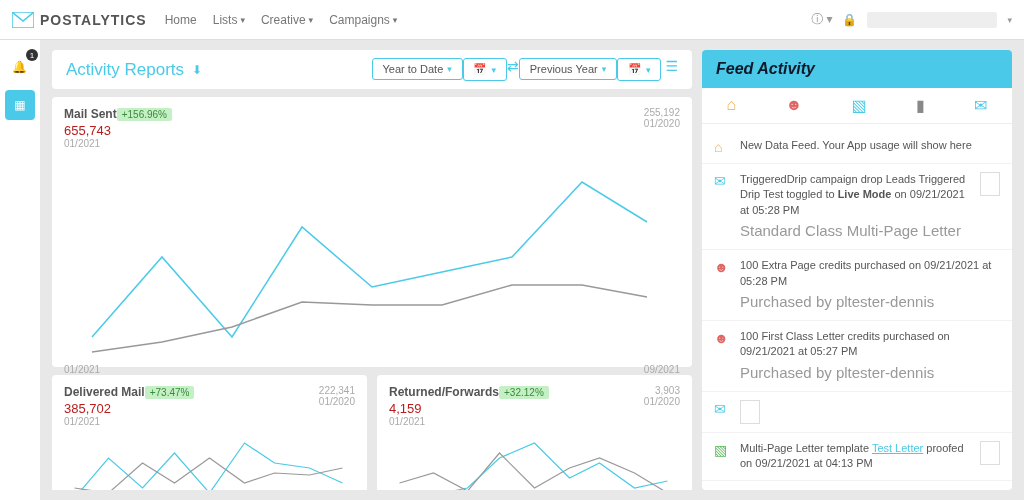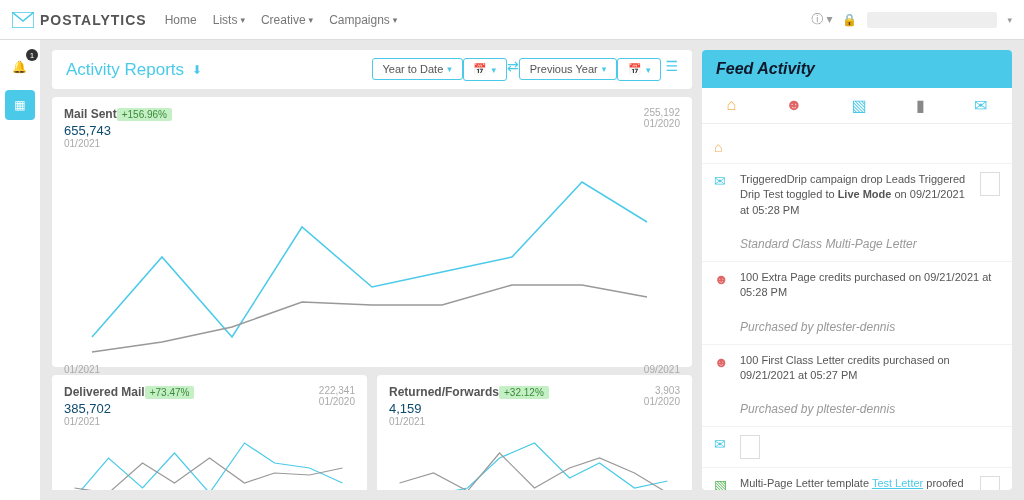--- a/index.html
+++ b/index.html
@@ -26,36 +26,36 @@
 .sel .caret{color:#4acae8}
 .swap{color:#4acae8;font-size:14px;cursor:pointer}
 .settings{color:#4acae8;font-size:14px;cursor:pointer;margin-left:4px}
 .card-row{display:flex;gap:10px}
 .card{background:#fff;border-radius:4px;padding:10px 12px;flex:1}
 .card.big{height:270px}
 .card.sm{height:130px;overflow:hidden}
 .c-hdr{display:flex;align-items:flex-start;justify-content:space-between}
 .c-title{font-size:12px;color:#555;font-weight:600}
 .badge{background:#c5f0c5;color:#3a8a3a;font-size:10px;padding:1px 5px;border-radius:2px;font-weight:normal}
-.c-val{color:#0c4a6e;font-size:13px;margin-top:2px}
+.c-val{color:#b91c1c;font-size:13px;margin-top:2px}
 .c-date{color:#aaa;font-size:10px}
 .c-right{text-align:right}
 .chart{width:100%;height:200px;margin-top:8px}
 .chart-sm{width:100%;height:70px;margin-top:6px}
 .x-labels{display:flex;justify-content:space-between;color:#aaa;font-size:10px;margin-top:4px}
 .right-col{width:310px;display:flex;flex-direction:column;background:#fff;border-radius:4px;overflow:hidden}
 .feed-hdr{background:#4acae8;color:#0f172a;padding:10px 14px;font-size:16px;font-style:italic;font-weight:600}
 .feed-tabs{display:flex;justify-content:space-around;padding:8px 0;border-bottom:1px solid #eee}
 .feed-tab{font-size:16px;cursor:pointer}
 .feed-list{flex:1;overflow-y:auto;padding:6px 0}
 .feed-item{display:flex;align-items:flex-start;padding:8px 12px;gap:10px;font-size:11px;color:#555;border-bottom:1px solid #f2f2f2}
 .feed-icon{width:16px;flex-shrink:0;font-size:14px;margin-top:1px}
 .feed-text{flex:1;line-height:1.4}
 .feed-text .link{color:#4acae8;text-decoration:underline;cursor:pointer}
-.feed-sub{color:#999;font-style:italic;font-size:12px;margin-top:18px}
+.feed-sub{color:#999;font-size:15px;margin-top:2px}
 .thumb{width:20px;height:24px;border:1px solid #ddd;flex-shrink:0}
 .orange{color:#f0ad4e}.red{color:#e06666}.teal{color:#4acae8}.green{color:#5cb85c}
 a.link{color:#4acae8}
 strong{font-weight:600}
 </style>
 </head>
 <body>
 
 <div class="topnav">
   <div class="logo">
@@ -182,20 +182,21 @@
       <div class="feed-tabs">
         <span class="feed-tab orange">⌂</span>
         <span class="feed-tab red">☻</span>
         <span class="feed-tab teal">▧</span>
         <span class="feed-tab" style="color:#888">▮</span>
         <span class="feed-tab teal">✉</span>
       </div>
       <div class="feed-list" id="feed-list">
           <div class="feed-item">
             <div class="feed-icon orange">⌂</div>
+            <div class="feed-text">New Data Feed. Your App usage will show here</div>
           </div>
           <div class="feed-item">
             <div class="feed-icon teal">✉</div>
             <div class="feed-text">TriggeredDrip campaign drop Leads Triggered Drip Test toggled to <strong>Live Mode</strong> on 09/21/2021 at 05:28 PM<div class="feed-sub">Standard Class Multi-Page Letter</div></div>
             <div class="thumb"></div>
           </div>
           <div class="feed-item">
             <div class="feed-icon red">☻</div>
             <div class="feed-text">100 Extra Page credits purchased on 09/21/2021 at 05:28 PM<div class="feed-sub">Purchased by pltester-dennis</div></div>
           </div>

